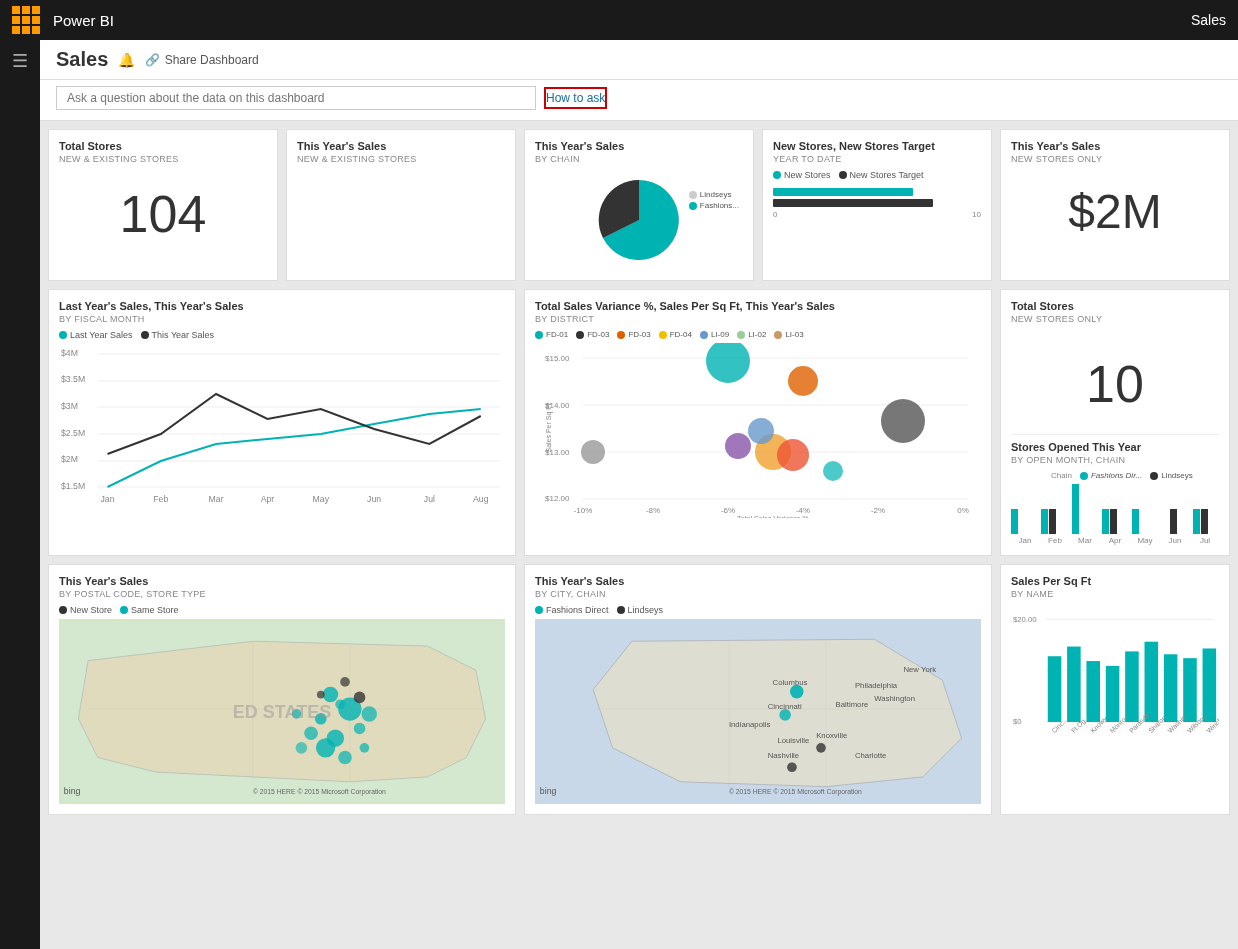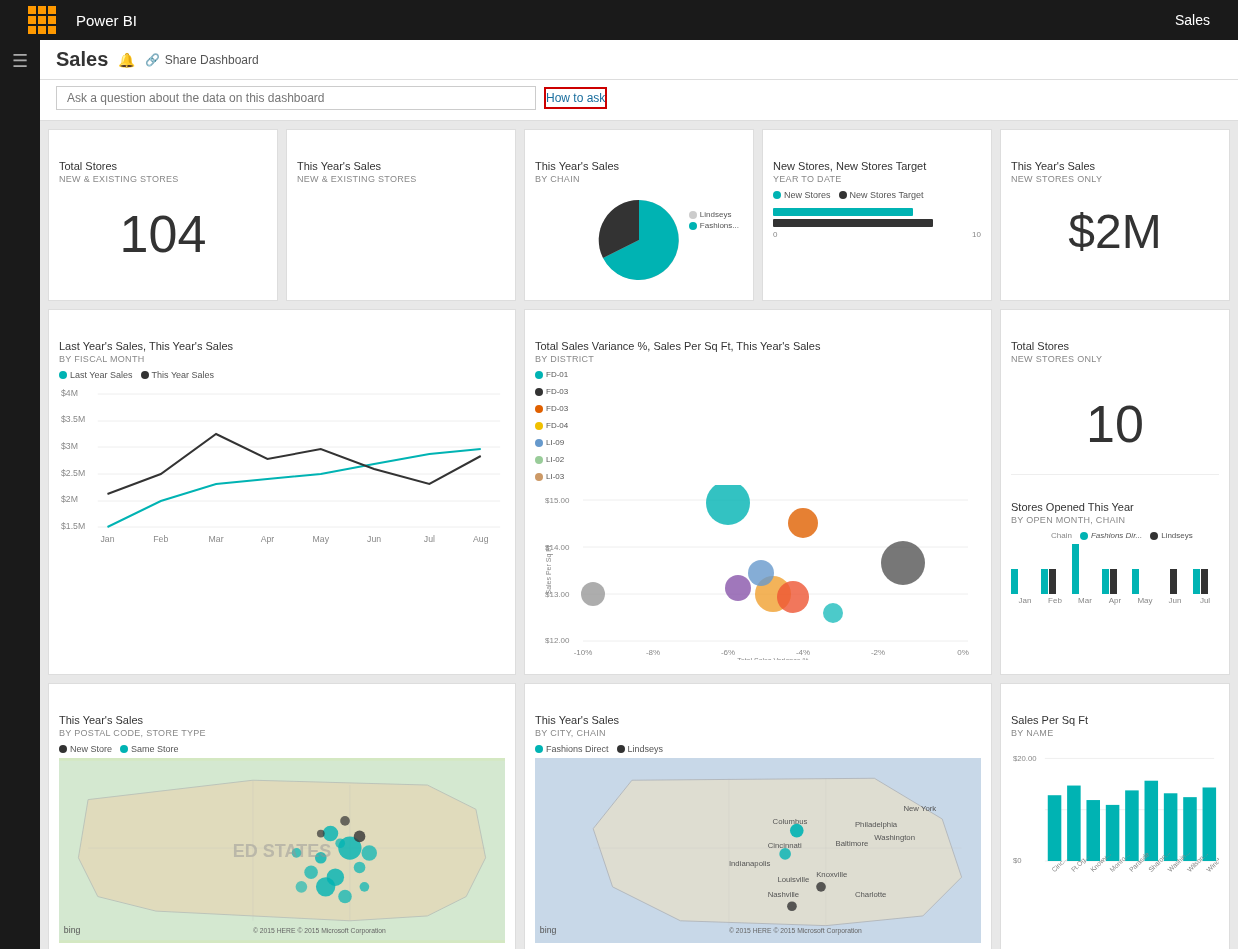--- a/index.html
+++ b/index.html
@@ -4,22 +4,22 @@
   <style>
     * { box-sizing: border-box; margin: 0; padding: 0; }
     body { font-family: 'Segoe UI', Arial, sans-serif; background: #f3f3f3; color: #333; overflow-x: hidden; }
     
     
     .topnav {
       background: #1a1a1a;
       height: 40px;
       display: flex;
       align-items: center;
-      padding: 0 28px;
-      gap: 20px;
+      padding: 0 12px;
+      gap: 13px;
     }
     .topnav-grid {
       display: grid;
       grid-template-columns: repeat(3,8px);
       grid-template-rows: repeat(3,8px);
       gap: 2px;
     }
     .topnav-grid span {
       background: #f90;
       width: 8px; height: 8px;
@@ -122,24 +122,23 @@
     
     .card {
       background: #fff;
       border: 1px solid #ddd;
       padding: 10px;
       position: relative;
       overflow: hidden;
     }
     .card-title {
       font-size: 11px;
-      font-weight: 400;
+      font-weight: 700;
       color: #333;
       margin-bottom: 2px;
-      margin-top: 20px;
     }
     .card-subtitle {
       font-size: 9px;
       color: #888;
       text-transform: uppercase;
       letter-spacing: 0.3px;
       margin-bottom: 6px;
     }
     .card-big-number {
       font-size: 52px;
@@ -380,21 +379,21 @@
           <text x="270" y="158" font-size="9" fill="#888" text-anchor="middle">May</text>
           <text x="325" y="158" font-size="9" fill="#888" text-anchor="middle">Jun</text>
           <text x="382" y="158" font-size="9" fill="#888" text-anchor="middle">Jul</text>
           <text x="435" y="158" font-size="9" fill="#888" text-anchor="middle">Aug</text>
         </svg>
       </div>
 
       <div class="card card-row2" style="grid-column:span 2;">
         <div class="card-title">Total Sales Variance %, Sales Per Sq Ft, This Year's Sales</div>
         <div class="card-subtitle">BY DISTRICT</div>
-        <div class="legend" style="font-size:8px;flex-direction:column;">
+        <div class="legend" style="font-size:8px;">
           <div class="legend-item">
               <span class="dot" style="background:#00b3b3"></span>
               <span>FD-01</span>
             </div>
           <div class="legend-item">
               <span class="dot" style="background:#333"></span>
               <span>FD-03</span>
             </div>
           <div class="legend-item">
               <span class="dot" style="background:#e06000"></span>

